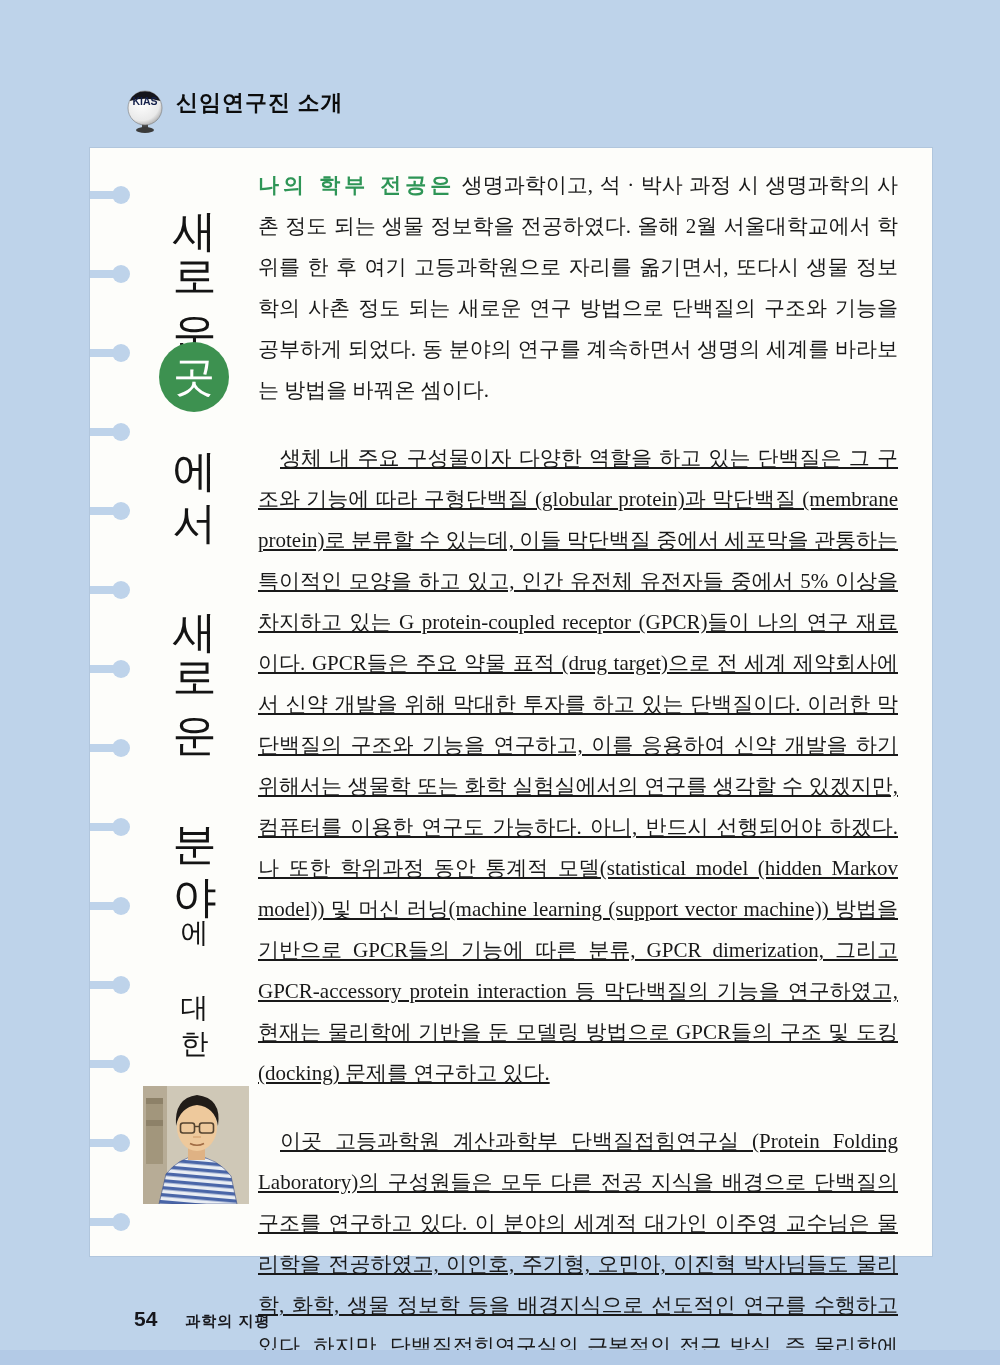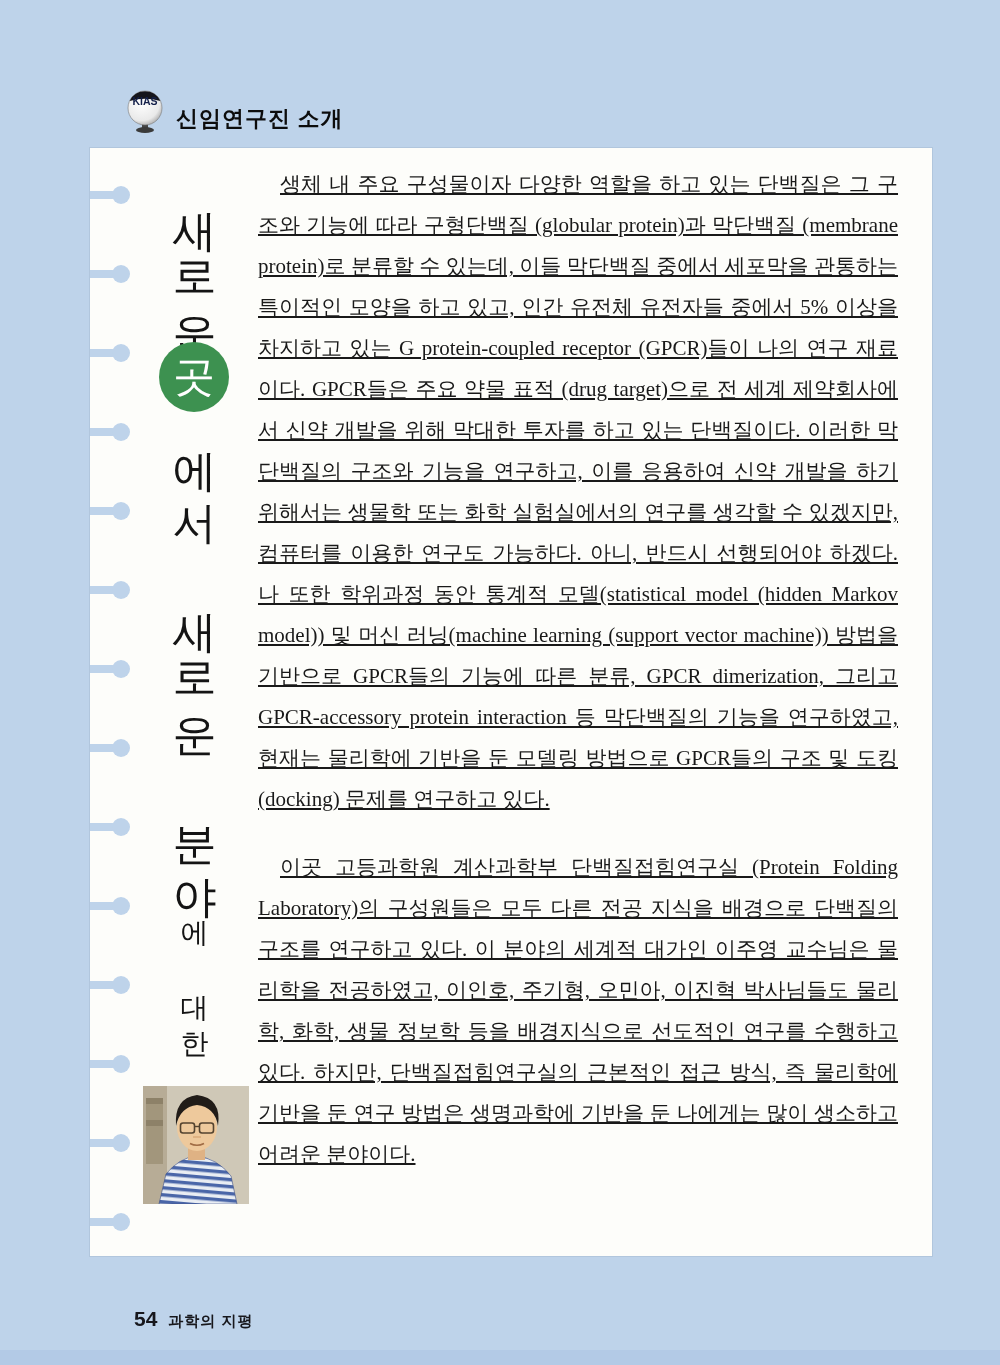--- a/index.html
+++ b/index.html
@@ -6,21 +6,21 @@
     --bg:#bed3ea; --page:#fdfdfa; --green:#2e9556; --circle-green:#3d9150;
     --blue:#1d4f9e; --ink:#191919;
   }
   *{box-sizing:border-box; margin:0; padding:0;}
   html,body{width:1000px;height:1365px;}
   body{
     position:relative; width:1000px; height:1365px; overflow:hidden;
     background:var(--bg); font-family:"Liberation Serif","DejaVu Serif",serif;
   }
   
-  .header{position:absolute; left:126px; top:88px; display:flex; align-items:flex-end; gap:12px;}
+  .header{position:absolute; left:126px; top:88px; display:flex; align-items:flex-start; gap:12px;}
   .header-title{
     font-family:Liberation Serif, serif; font-weight:bold;
     font-size:22px; color:#0c0c0c; letter-spacing:1px;
   }
   
   .sheet{
     position:absolute; left:90px; top:148px; width:842px; height:1108px;
     background:var(--page); box-shadow:0 0 0 1px rgba(120,140,165,.18);
   }
   
@@ -59,21 +59,21 @@
   }
   .article p{margin-bottom:27px;}
   .article p.indent{text-indent:22px;text-decoration:underline;}
   .lead{
     color:var(--green); font-weight:bold; letter-spacing:4px;
     font-family:"Liberation Sans","DejaVu Sans",sans-serif; font-size:21px;
   }
   
   .photo{position:absolute; left:53px; top:938px; width:106px; height:118px;}
   
-  .footer{position:absolute; left:134px; top:1274px; display:flex; align-items:baseline; gap:11px; color:#17171c;text-align:center;}
+  .footer{position:absolute; left:134px; top:1274px; display:flex; align-items:baseline; gap:28px; color:#17171c;text-align:center;}
   .footer .pnum{font-family:"Liberation Sans","DejaVu Sans",sans-serif; font-weight:bold; font-size:21px;}
   .footer .mag{font-family:"Liberation Sans","DejaVu Sans",sans-serif; font-size:15px; font-weight:bold; letter-spacing:1px;margin-top:38px;}
   .bottom-strip{position:absolute; left:0; bottom:0; width:1000px; height:15px; background:#b3cae6;}
 </style>
 </head>
 <body>
 
 <div class="header">
   <svg width="38" height="46" viewBox="0 0 38 46">
     <defs>
@@ -112,20 +112,21 @@
   </div>
 
   <div class="vtitle">
     <div class="vt-big">새로운</div>
     <div class="vt-circle">곳</div>
     <div class="vt-big">에서 새로운 분야</div>
     <div class="vt-small">에 대한 도전</div>
   </div>
 
   <div class="article">
+    <p><span class="lead">나의 학부 전공은</span><span> 생명과학이고, 석 · 박사 과정 시 생명과학의 사촌 정도 되는 생물 정보학을 전공하였다. 올해 2월 서울대학교에서 학위를 한 후 여기 고등과학원으로 자리를 옮기면서, 또다시 생물 정보학의 사촌 정도 되는 새로운 연구 방법으로 단백질의 구조와 기능을 공부하게 되었다. 동 분야의 연구를 계속하면서 생명의 세계를 바라보는 방법을 바꿔온 셈이다.</span></p>
     <p class="indent">생체 내 주요 구성물이자 다양한 역할을 하고 있는 단백질은 그 구조와 기능에 따라 구형단백질 (globular protein)과 막단백질 (membrane protein)로 분류할 수 있는데, 이들 막단백질 중에서 세포막을 관통하는 특이적인 모양을 하고 있고, 인간 유전체 유전자들 중에서 5% 이상을 차지하고 있는 G protein-coupled receptor (GPCR)들이 나의 연구 재료이다. GPCR들은 주요 약물 표적 (drug target)으로 전 세계 제약회사에서 신약 개발을 위해 막대한 투자를 하고 있는 단백질이다. 이러한 막단백질의 구조와 기능을 연구하고, 이를 응용하여 신약 개발을 하기 위해서는 생물학 또는 화학 실험실에서의 연구를 생각할 수 있겠지만, 컴퓨터를 이용한 연구도 가능하다. 아니, 반드시 선행되어야 하겠다. 나 또한 학위과정 동안 통계적 모델(statistical model (hidden Markov model)) 및 머신 러닝(machine learning (support vector machine)) 방법을 기반으로 GPCR들의 기능에 따른 분류, GPCR dimerization, 그리고 GPCR-accessory protein interaction 등 막단백질의 기능을 연구하였고, 현재는 물리학에 기반을 둔 모델링 방법으로 GPCR들의 구조 및 도킹(docking) 문제를 연구하고 있다.</p>
     <p class="indent">이곳 고등과학원 계산과학부 단백질접힘연구실 (Protein Folding Laboratory)의 구성원들은 모두 다른 전공 지식을 배경으로 단백질의 구조를 연구하고 있다. 이 분야의 세계적 대가인 이주영 교수님은 물리학을 전공하였고, 이인호, 주기형, 오민아, 이진혁 박사님들도 물리학, 화학, 생물 정보학 등을 배경지식으로 선도적인 연구를 수행하고 있다. 하지만, 단백질접힘연구실의 근본적인 접근 방식, 즉 물리학에 기반을 둔 연구 방법은 생명과학에 기반을 둔 나에게는 많이 생소하고 어려운 분야이다.</p>
 
   </div>
 
   <svg class="photo" viewBox="0 0 106 118">
     <defs>
       <pattern id="stripe" width="7" height="7" patternUnits="userSpaceOnUse" patternTransform="rotate(95)">
         <rect width="7" height="7" fill="#e9edf3"></rect>
         <rect width="3.4" height="7" fill="#4a66a8"></rect>

